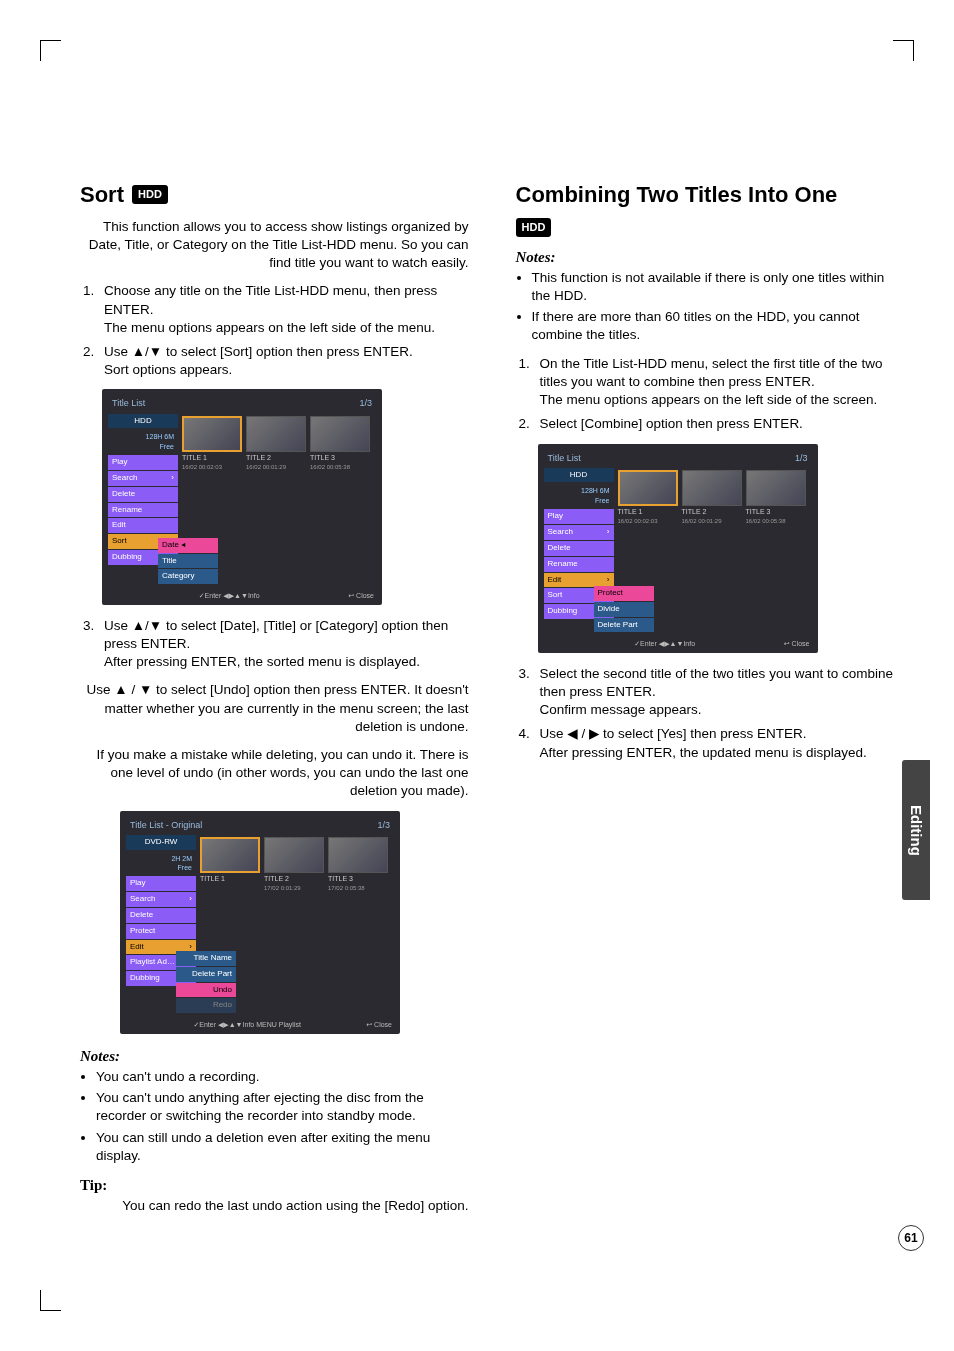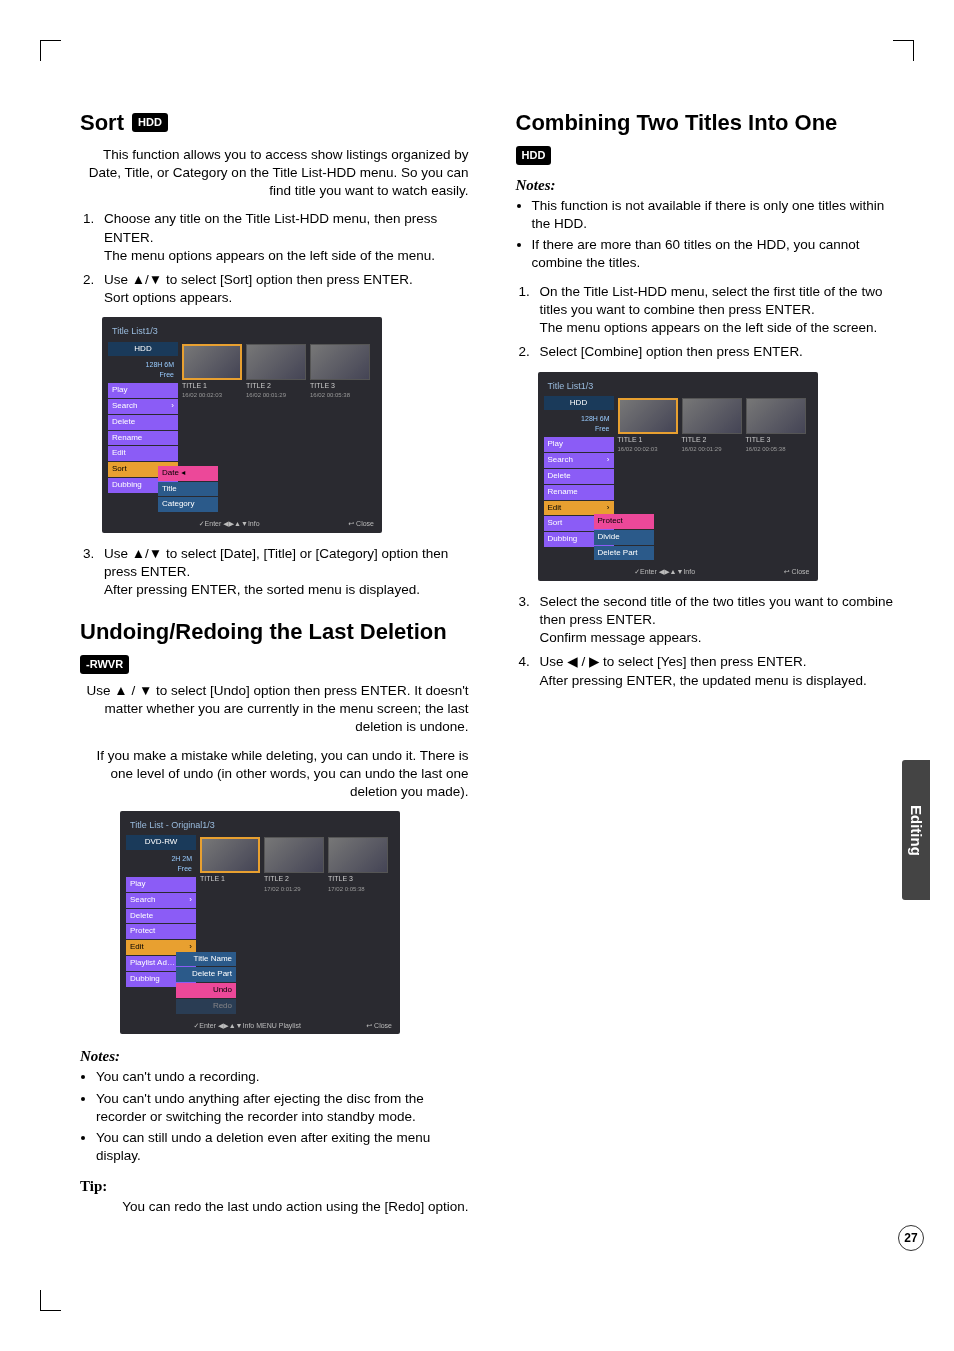--- a/index.html
+++ b/index.html
@@ -24,21 +24,21 @@
     width: 20px;
     height: 20px;
     border-color: #000;
   }
   .crop-tl { top: 40px; left: 40px; border-top: 1px solid #000; border-left: 1px solid #000;}
   .crop-bl { bottom: 40px; left: 40px; border-bottom: 1px solid #000; border-left: 1px solid #000;}
   .crop-tr { top: 40px; right: 40px; border-top: 1px solid #000; border-right: 1px solid #000;}
   .columns {
     display: flex;
     gap: 47px;
-    margin-top: 48px;
+    margin-top: 120px;
   }
   .col {
     flex: 1;
     font-size: 13.5px;
     line-height: 1.35;
   }
   h2 {
     font-size: 22px;
     font-weight: bold;
     margin: 0 0 8px 0;
@@ -70,21 +70,21 @@
     background: #2a2a30;
     border-radius: 2px;
     width: 280px;
     margin: 8px auto 12px 22px;
     color: #ccc;
     font-size: 8px;
     padding: 6px 0 2px 0;
   }
   .mock .titlebar {
     color: #9bd; padding: 2px 10px 4px 10px; font-size: 9px;
-    display:flex; 
+    display:flex; justify-content: space-between;
   }
   .mock .body { display:flex; padding: 0 6px; gap:4px;}
   .mock .side { width: 70px; }
   .mock .side .hdr {
     background:#1a3a5a; color:#fff; text-align:center; padding:2px 0; font-size:8px; margin-bottom:2px;
   }
   .mock .side .free { color:#9cf; font-size:7px; padding:2px 4px 4px 4px; text-align:right;}
   .mock .side .mi {
     background:#8b5cf6; color:#fff; padding:2px 4px; font-size:8px; margin-bottom:1px;
     display:flex; justify-content:space-between; align-items:center;
@@ -204,24 +204,20 @@
           </div>
       </div>
 
       <ol start="3">
         <li>
           <span>Use ▲/▼ to select [Date], [Title] or [Category] option then press ENTER.</span><br>
           <span>After pressing ENTER, the sorted menu is displayed.</span>
         </li>
       </ol>
 
-      <h2 style="margin-top:18px;">
-        <span>Undoing/Redoing the Last Deletion</span>
-        <span class="badge">-RWVR</span>
-      </h2>
       <p>Use ▲ / ▼ to select [Undo] option then press ENTER. It doesn't matter whether you are currently in the menu screen; the last deletion is undone.</p>
       <p>If you make a mistake while deleting, you can undo it. There is one level of undo (in other words, you can undo the last one deletion you made).</p>
 
       <div class="mock" style="margin-left:40px;">
         <div class="titlebar">
             <span>Title List - Original</span>
             <span>1/3</span>
           </div>
         <div class="body">
           <div class="side">
@@ -366,13 +362,13 @@
         <li>
           <span>Use ◀ / ▶ to select [Yes] then press ENTER.</span><br>
           <span>After pressing ENTER, the updated menu is displayed.</span>
         </li>
       </ol>
     </div>
   </div>
 </div>
 
 <div class="side-tab">Editing</div>
-<div class="pagenum">27</div>
+<div class="pagenum">61</div>
 
 </body></html>

